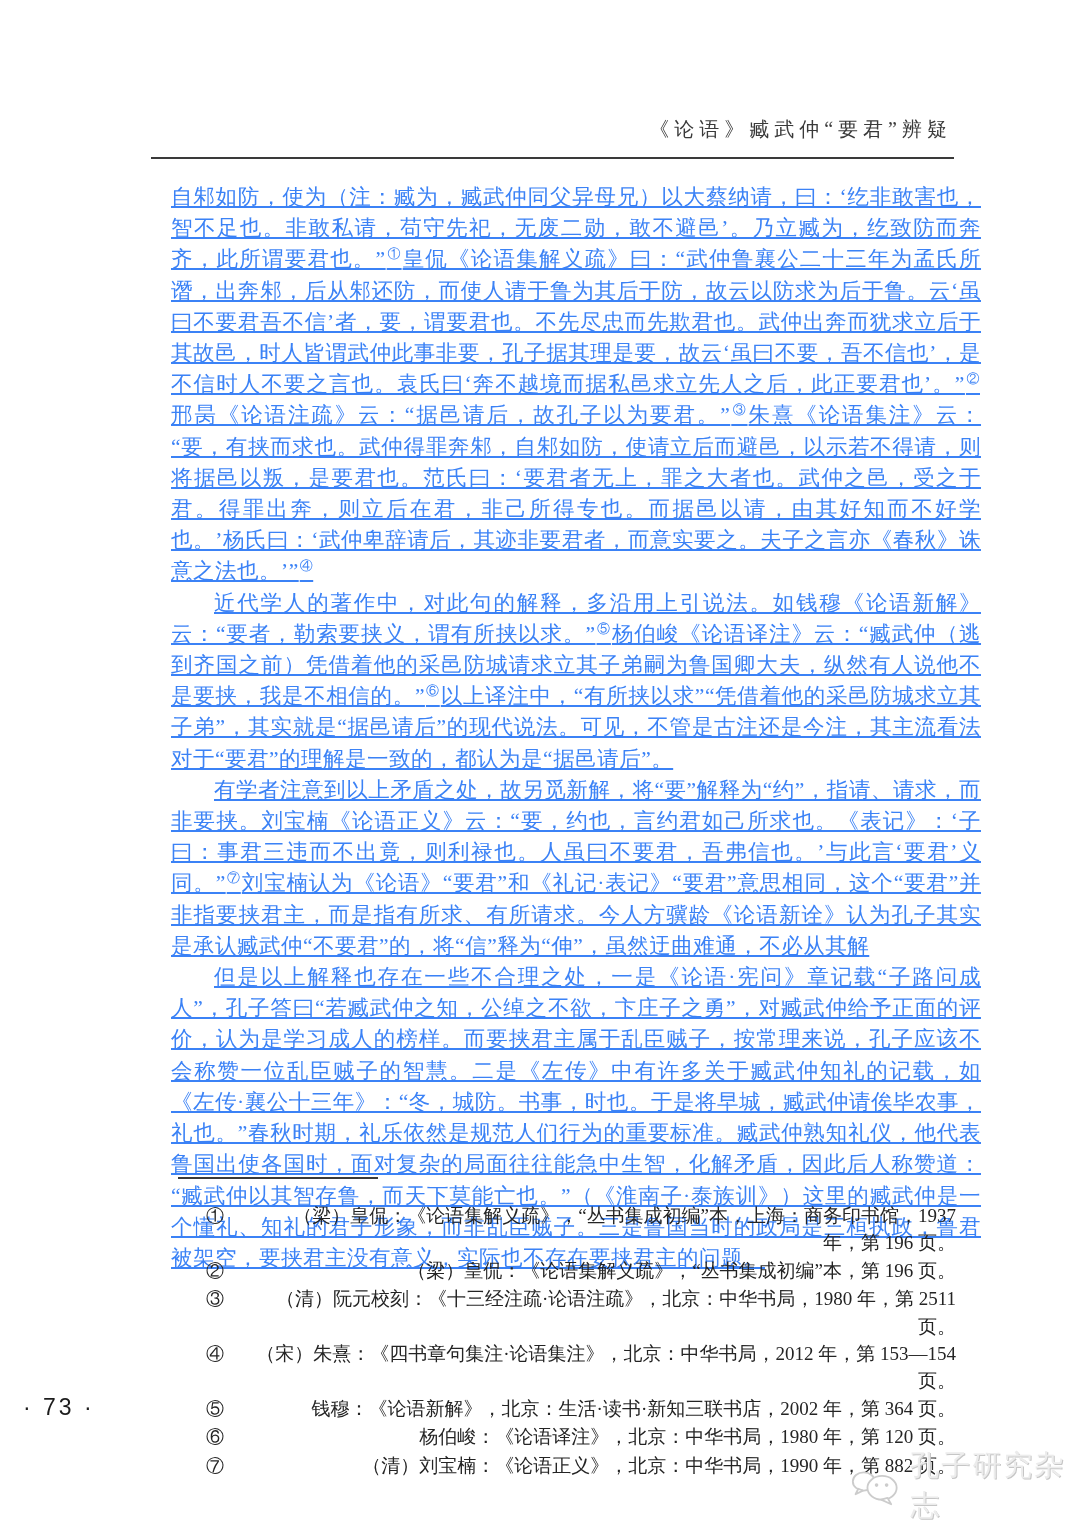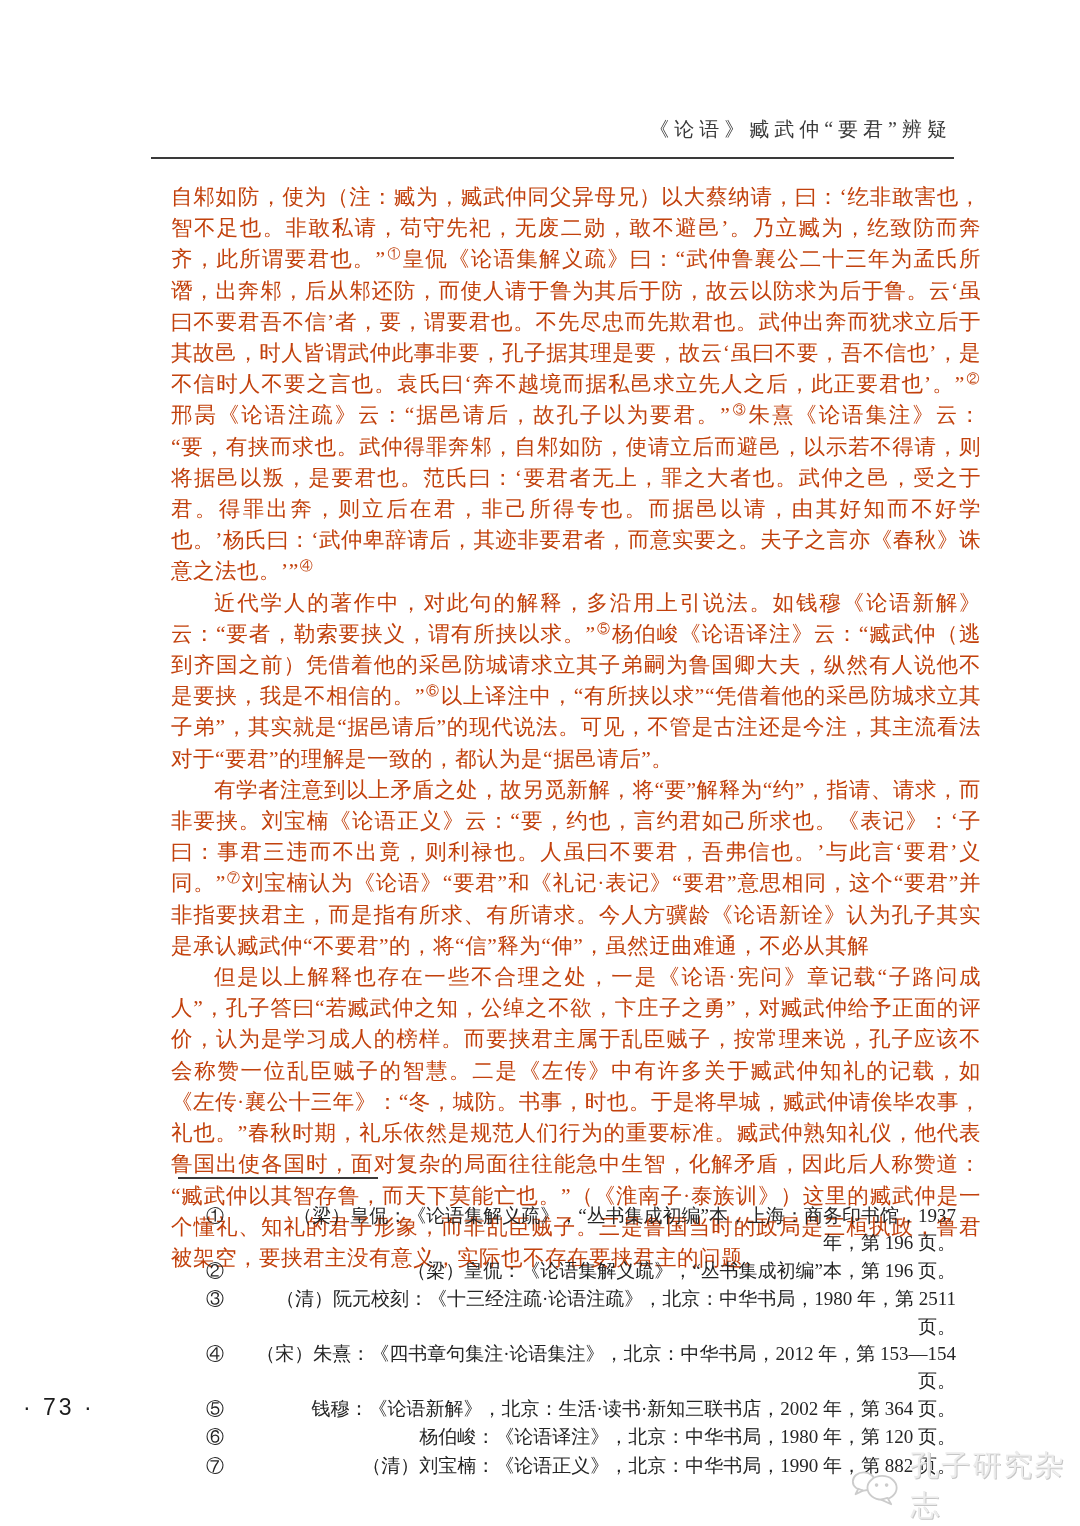--- a/index.html
+++ b/index.html
@@ -29,21 +29,22 @@
 
   
   .article-body {
     position: absolute;
     top: 182px; left: 148px;
     width: 810px;
     font-size: 21.5px;
     line-height: 31.2px;
     text-align: justify;
     letter-spacing: 0.5px;
-    color: #c2410c;
+    color: #3b82f6;
+    text-decoration: underline;
   }
   .article-body p { margin: 0; }
   .article-body p.indent { text-indent: 2em; }
   sup.fnref {
     font-size: 13px;
     line-height: 0;
     vertical-align: super;
     padding: 0 1px;
   }
 

